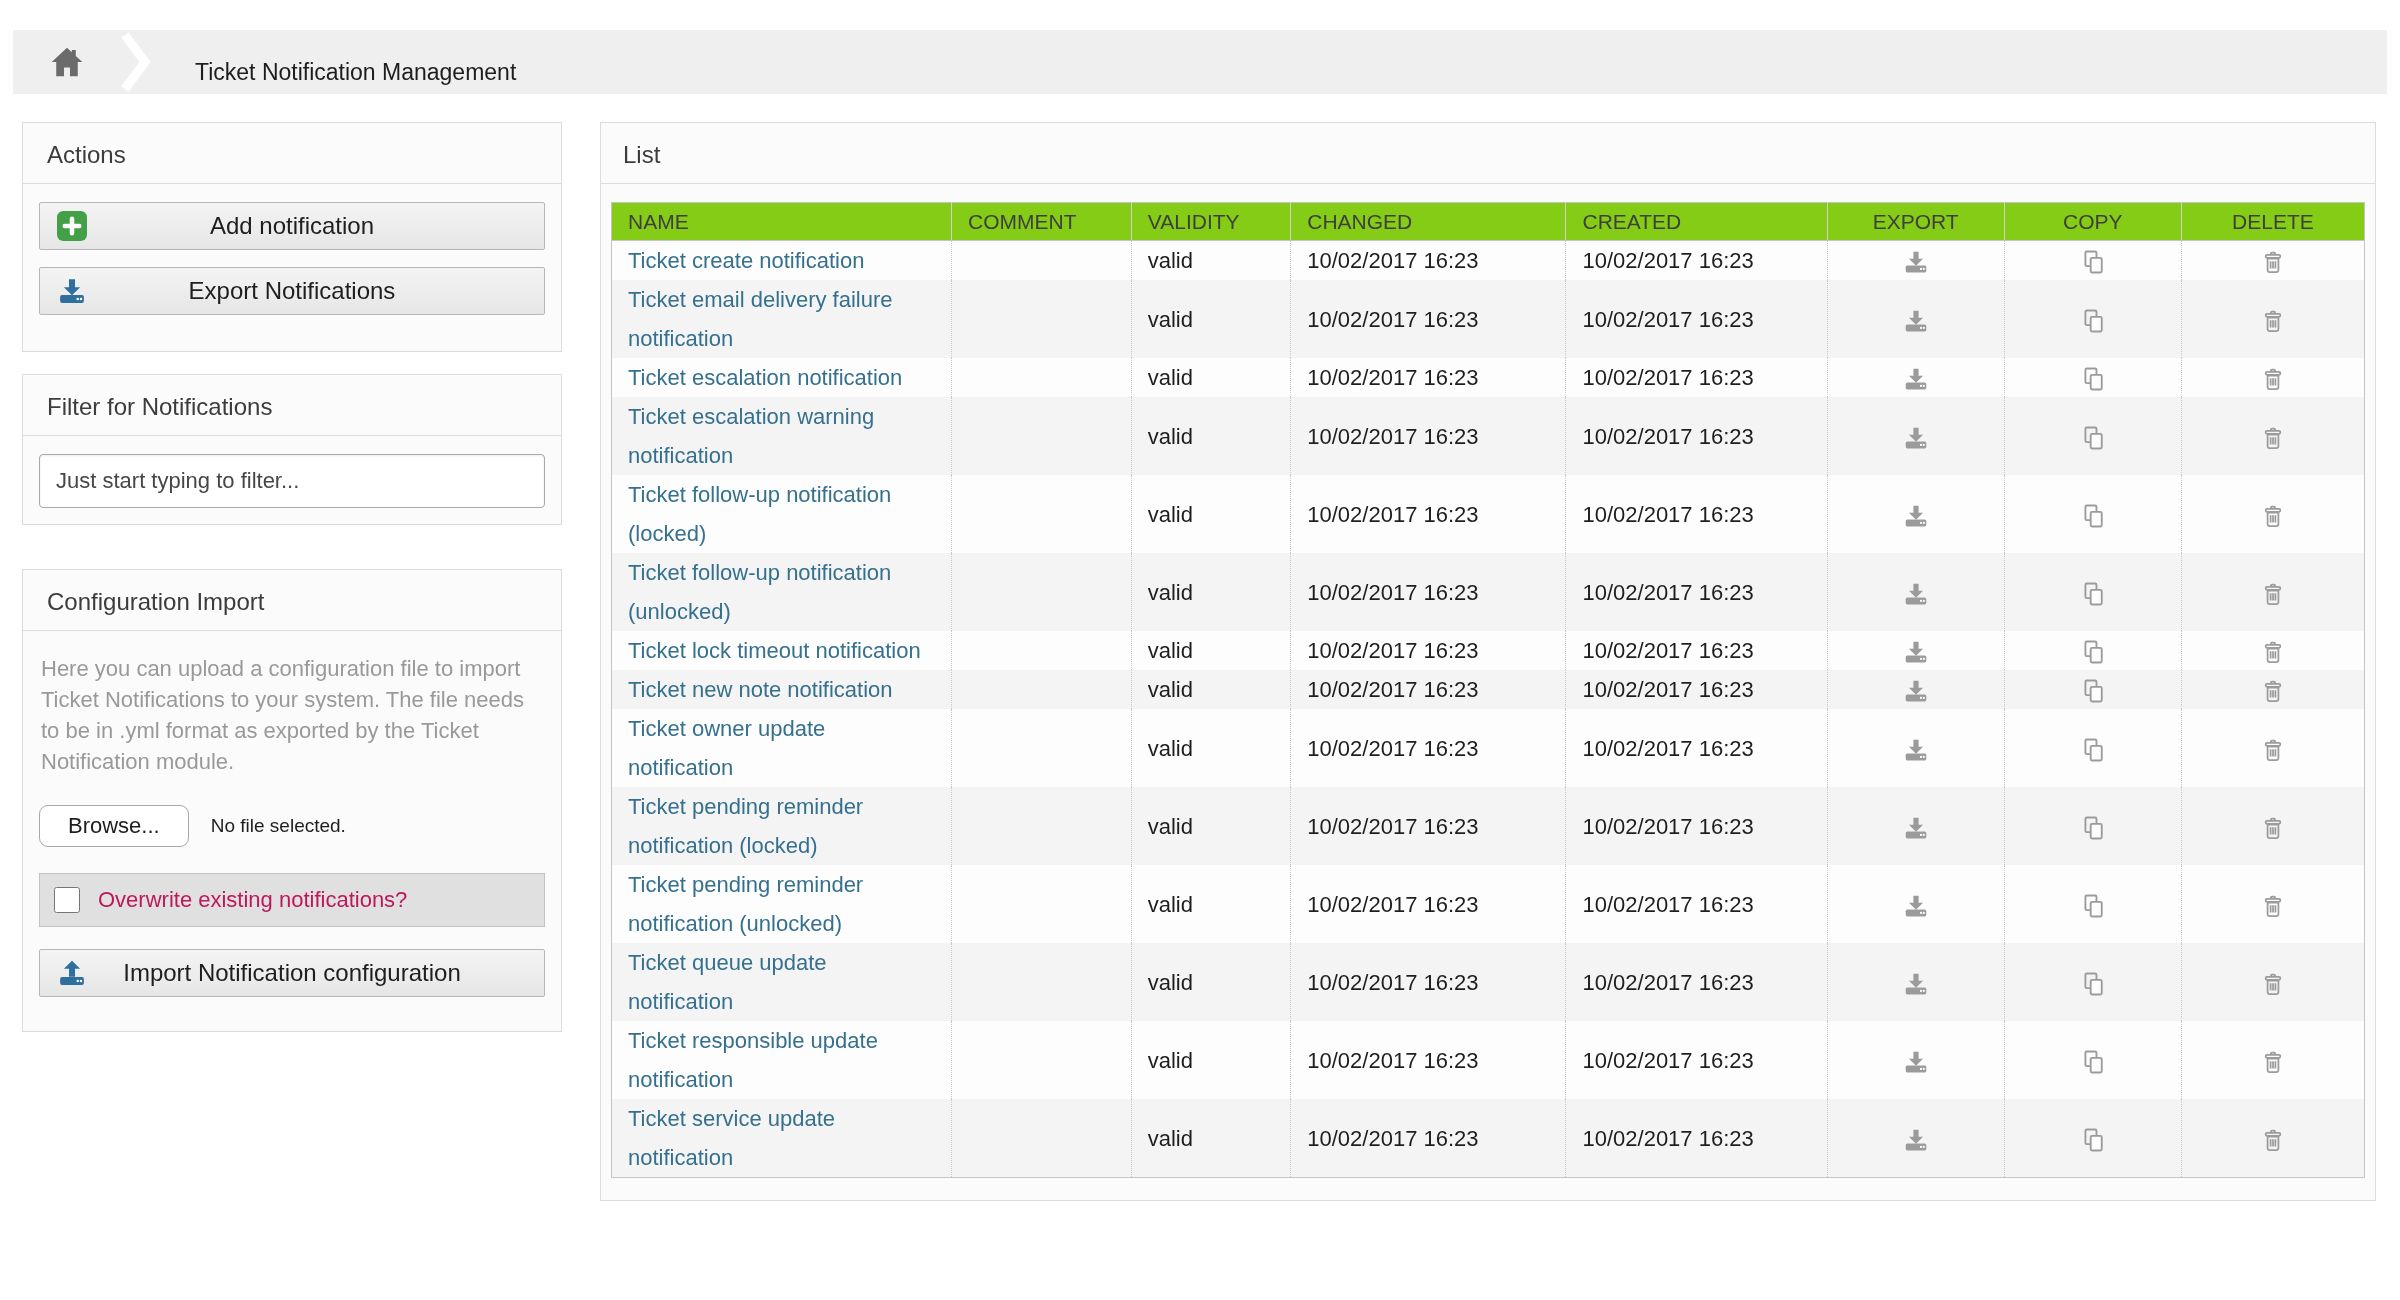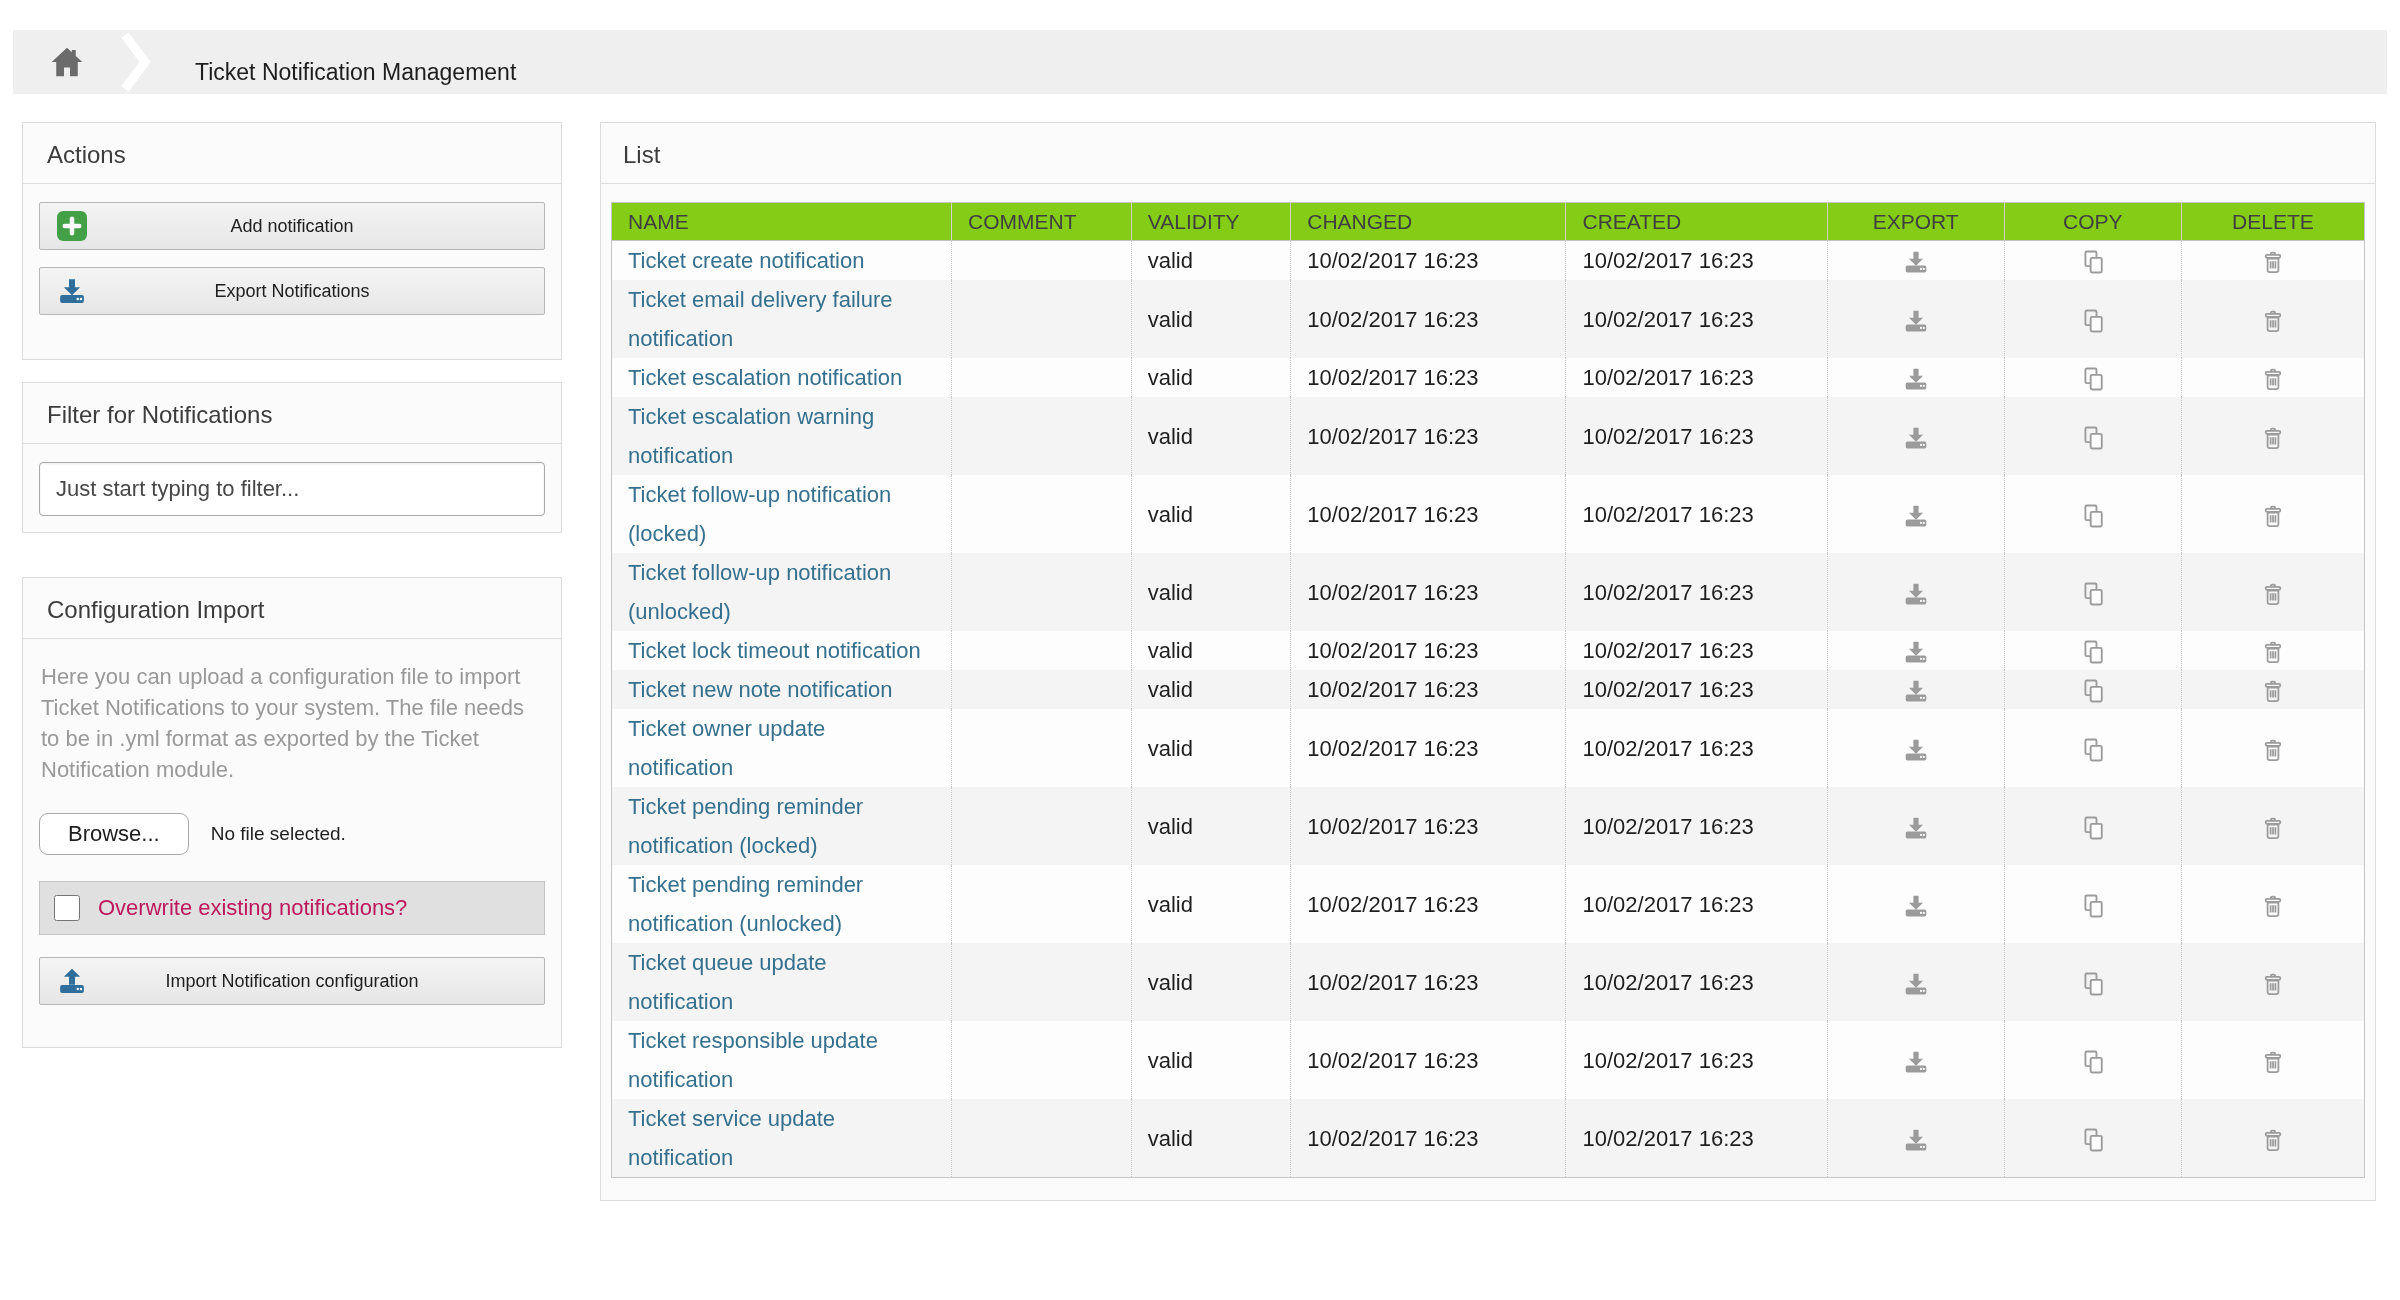--- a/index.html
+++ b/index.html
@@ -20,22 +20,22 @@
   .panel { background:#fbfbfb; border:1px solid #dcdcdc; }
   .panel-header { padding:18px 24px 14px 24px; font-size:24px; color:#3c3c3c; border-bottom:1px solid #ddd; }
   .mb22 { margin-bottom:22px; }
   .mb44 { margin-bottom:44px; }
 
   .panel-body { padding:18px 16px 28px 16px; }
 
   
   .btn-wide { position:relative; display:flex; align-items:center; justify-content:center; height:48px;
     background:linear-gradient(#f4f4f4,#e6e6e6); border:1px solid #b7b7b7; border-radius:2px;
-    font-size:18px; color:#1e1e1e; margin-bottom:17px; cursor:pointer; width:100%; }
-  .btn-wide:last-child { margin-bottom:16px; }
+    font-size:24px; color:#1e1e1e; margin-bottom:17px; cursor:pointer; width:100%; }
+  .btn-wide:last-child { margin-bottom:8px; }
   .btn-wide .btn-icon { position:absolute; left:16px; top:50%; transform:translateY(-50%); width:32px; height:32px; display:flex; align-items:center; justify-content:center; }
 
   
   .filter-body { padding:18px 16px 16px 16px; }
   .filter-input { width:100%; height:54px; border:1px solid #a9a9a9; border-radius:4px; background:#fff;
     box-shadow:inset 0 1px 3px rgba(0,0,0,.08); padding:0 16px; font-size:22px; font-family:"Liberation Sans",sans-serif; color:#3e3e3e; }
   .filter-input::placeholder { color:#474747; opacity:1; }
 
   
   .cfg-body { padding:22px 16px 26px 16px; }

